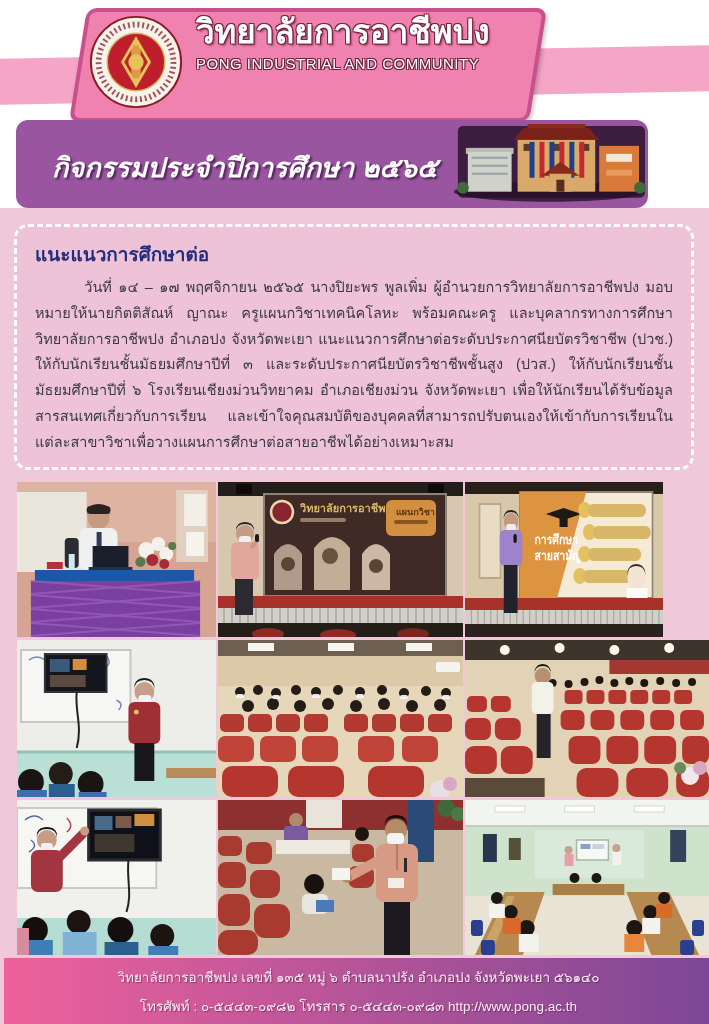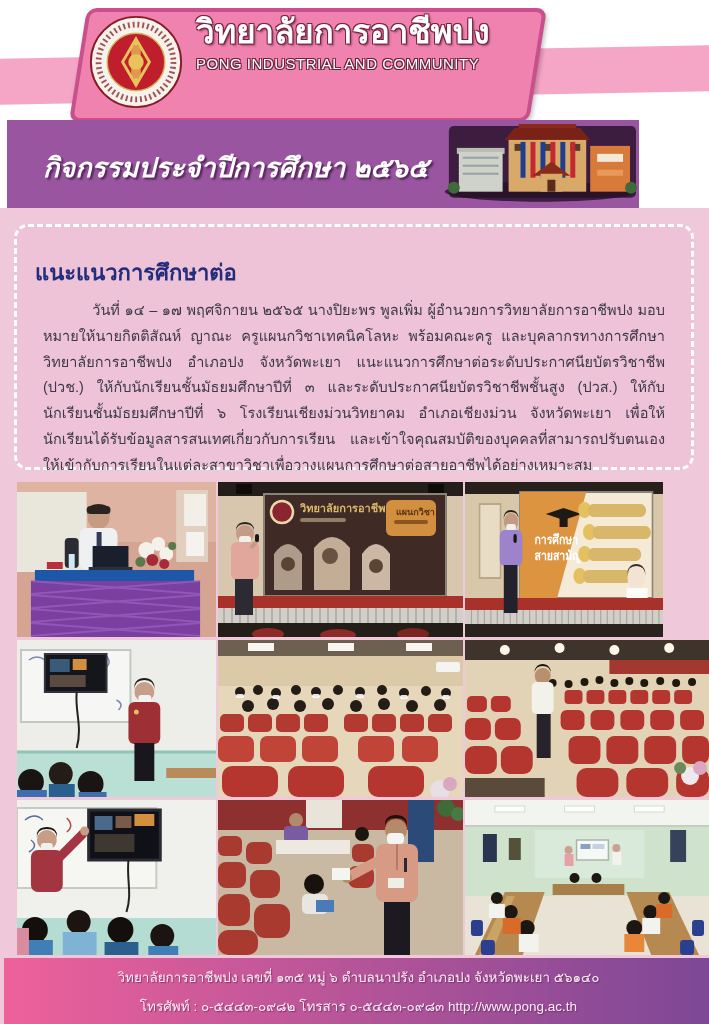--- a/index.html
+++ b/index.html
@@ -17,36 +17,36 @@
   .banner-content{position:absolute;left:78px;top:8px;width:470px;height:106px;}
   .logo{position:absolute;left:10px;top:6px;width:96px;height:96px;}
   .h-names{position:absolute;left:118px;top:4px;width:350px;color:#fff;}
   .h-th{font-size:33px;font-weight:bold;line-height:40px;
         text-shadow:-1px -1px 0 #7a2340,1px -1px 0 #7a2340,-1px 1px 0 #7a2340,1px 1px 0 #7a2340,2px 2px 2px rgba(60,10,30,.5);}
   .h-en{font-size:15px;font-weight:normal;line-height:24px;letter-spacing:.5px;
         text-shadow:-1px -1px 0 #6a2038,1px -1px 0 #6a2038,-1px 1px 0 #6a2038,1px 1px 0 #6a2038;}
   .h-en2{margin-top:4px;}
 
   
-  .title-band{position:absolute;left:7px;top:120px;width:632px;height:88px;
-              background:var(--purple,#9a55a0);}
+  .title-band{position:absolute;left:16px;top:120px;width:632px;height:88px;
+              background:var(--purple,#9a55a0);border-radius:12px;}
   .band-title{position:absolute;left:36px;top:26px;font-size:27px;font-weight:bold;font-style:italic;
               color:#ffffff;text-shadow:2px 2px 2px rgba(50,15,55,.7);}
   .band-art{position:absolute;right:2px;top:4px;width:214px;height:82px;}
 
   
   .body-bg{position:absolute;left:0;top:208px;width:709px;height:816px;
            background:var(--page_pink,#efc8da);}
 
   
   .article{position:absolute;left:14px;top:224px;width:680px;height:246px;box-sizing:border-box;
            border:3px dashed #ffffff;border-radius:14px;background:var(--box_pink,#eec3d7);
            padding:10px 18px 8px 18px;}
-  .article h2{margin:18px 0 6px 0;font-size:22px;color:var(--heading_navy,#232d7c);font-family:Liberation Serif, serif;}
-  .article p{margin:8px;font-size:14.5px;line-height:1.78;color:var(--body_text,#3c3a49);
+  .article h2{margin:2px 0 6px 0;font-size:19px;color:var(--heading_navy,#232d7c);font-family:Liberation Serif, serif;}
+  .article p{margin:0;font-size:14.5px;line-height:1.78;color:var(--body_text,#3c3a49);
              text-indent:3.4em;text-align:justify;}
 
   
   .photo{position:absolute;margin:0;padding:0;overflow:hidden;background:#999;}
   .photo svg{display:block;width:100%;height:100%;}
   .p1{left:17px; top:482px;width:199px;height:155px;}
   .p2{left:218px;top:482px;width:245px;height:155px;}
   .p3{left:465px;top:482px;width:198px;height:155px;}
   .p4{left:17px; top:640px;width:199px;height:157px;}
   .p5{left:218px;top:640px;width:245px;height:157px;}

